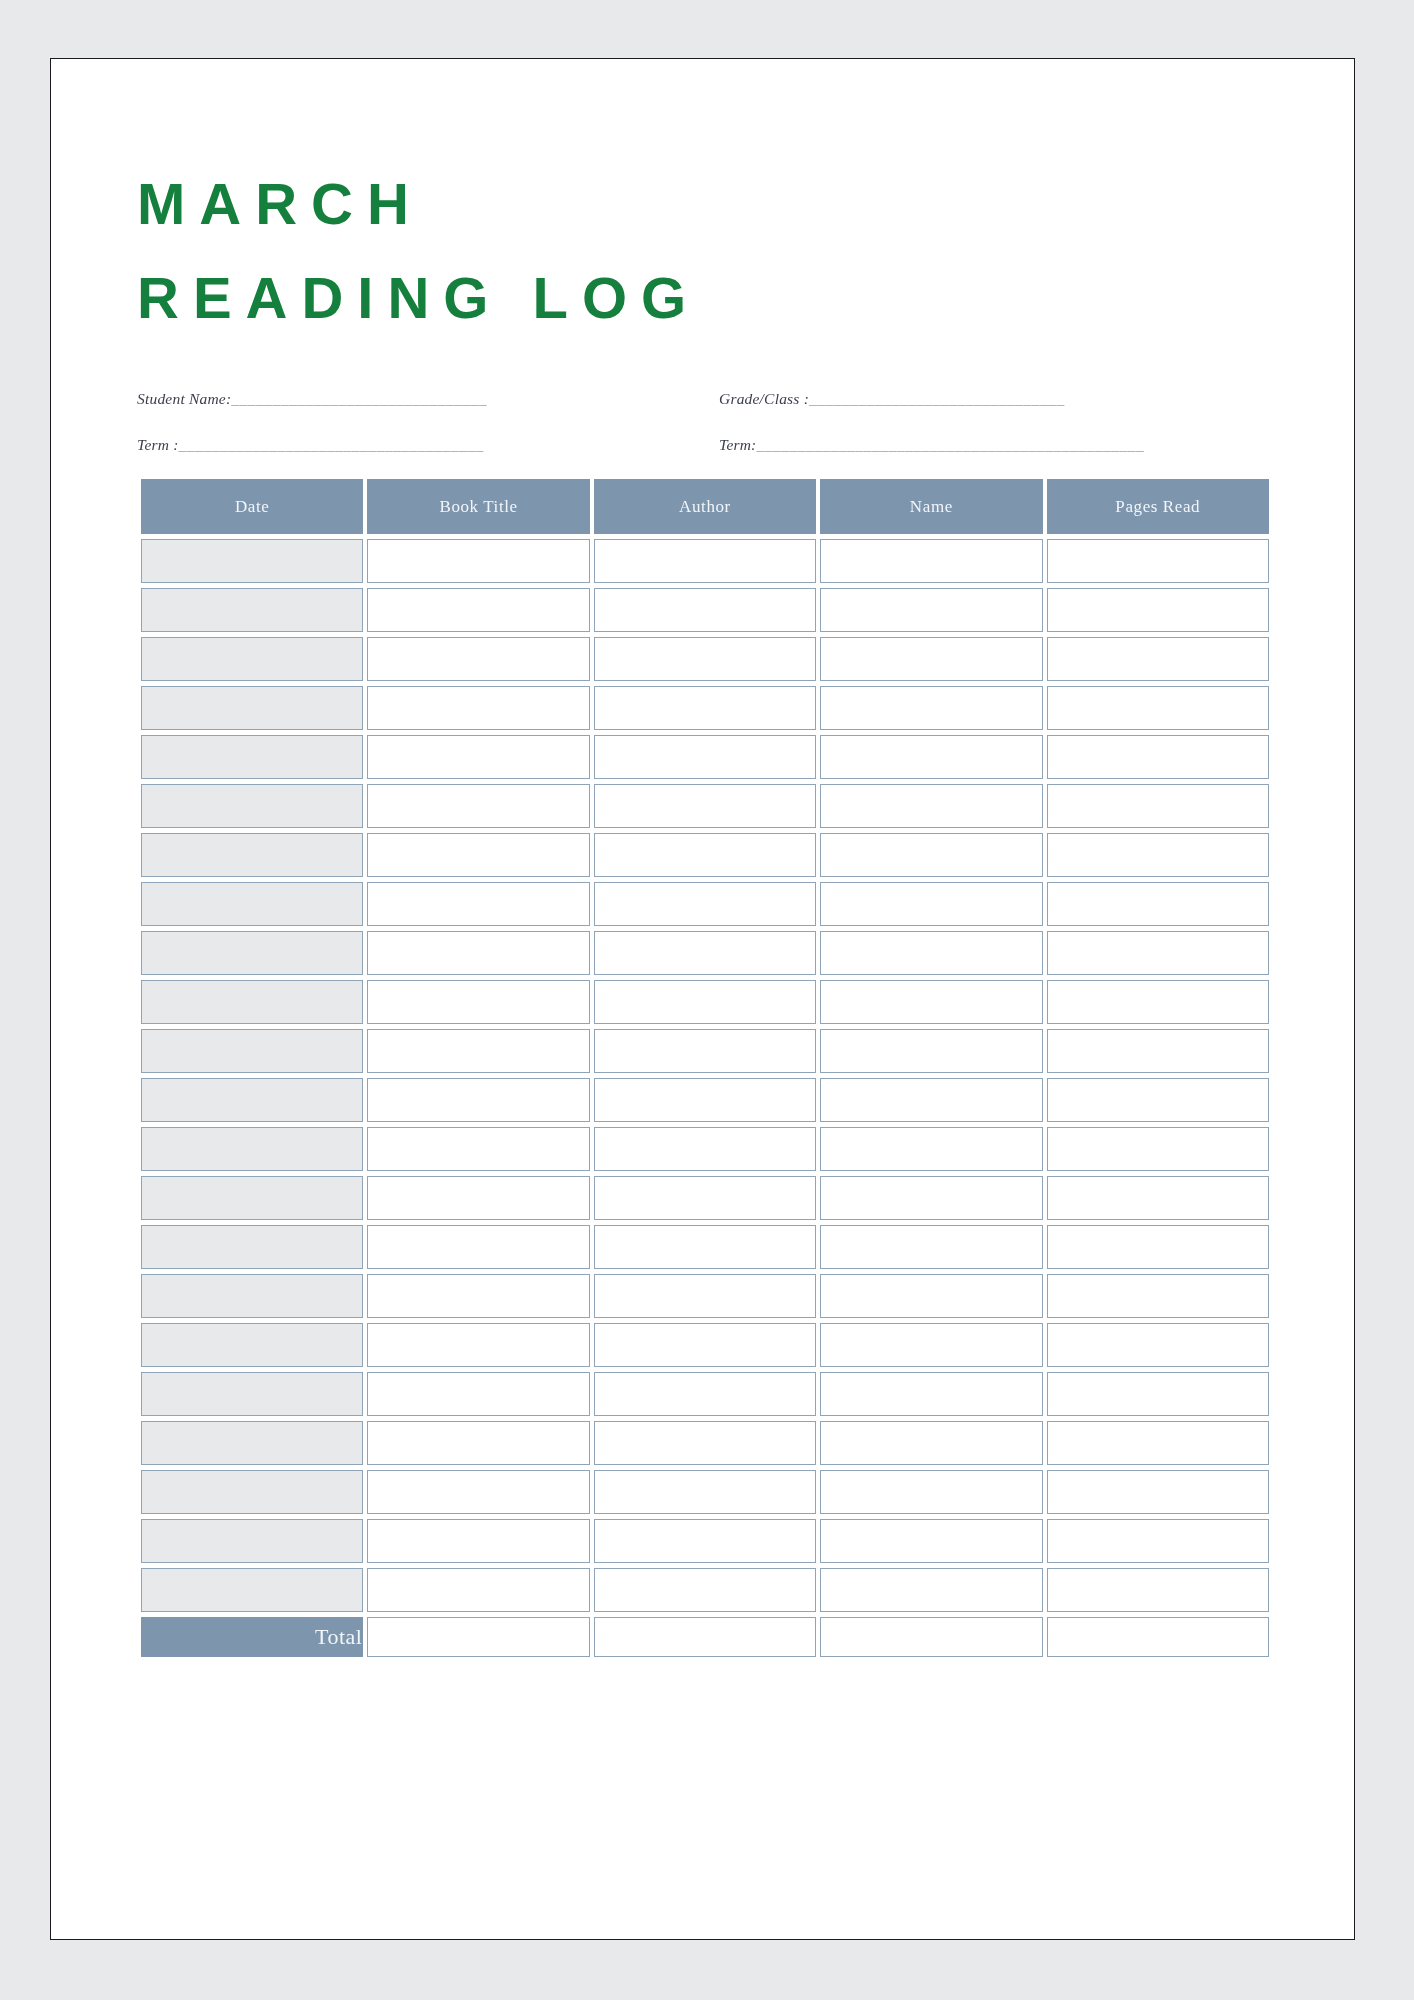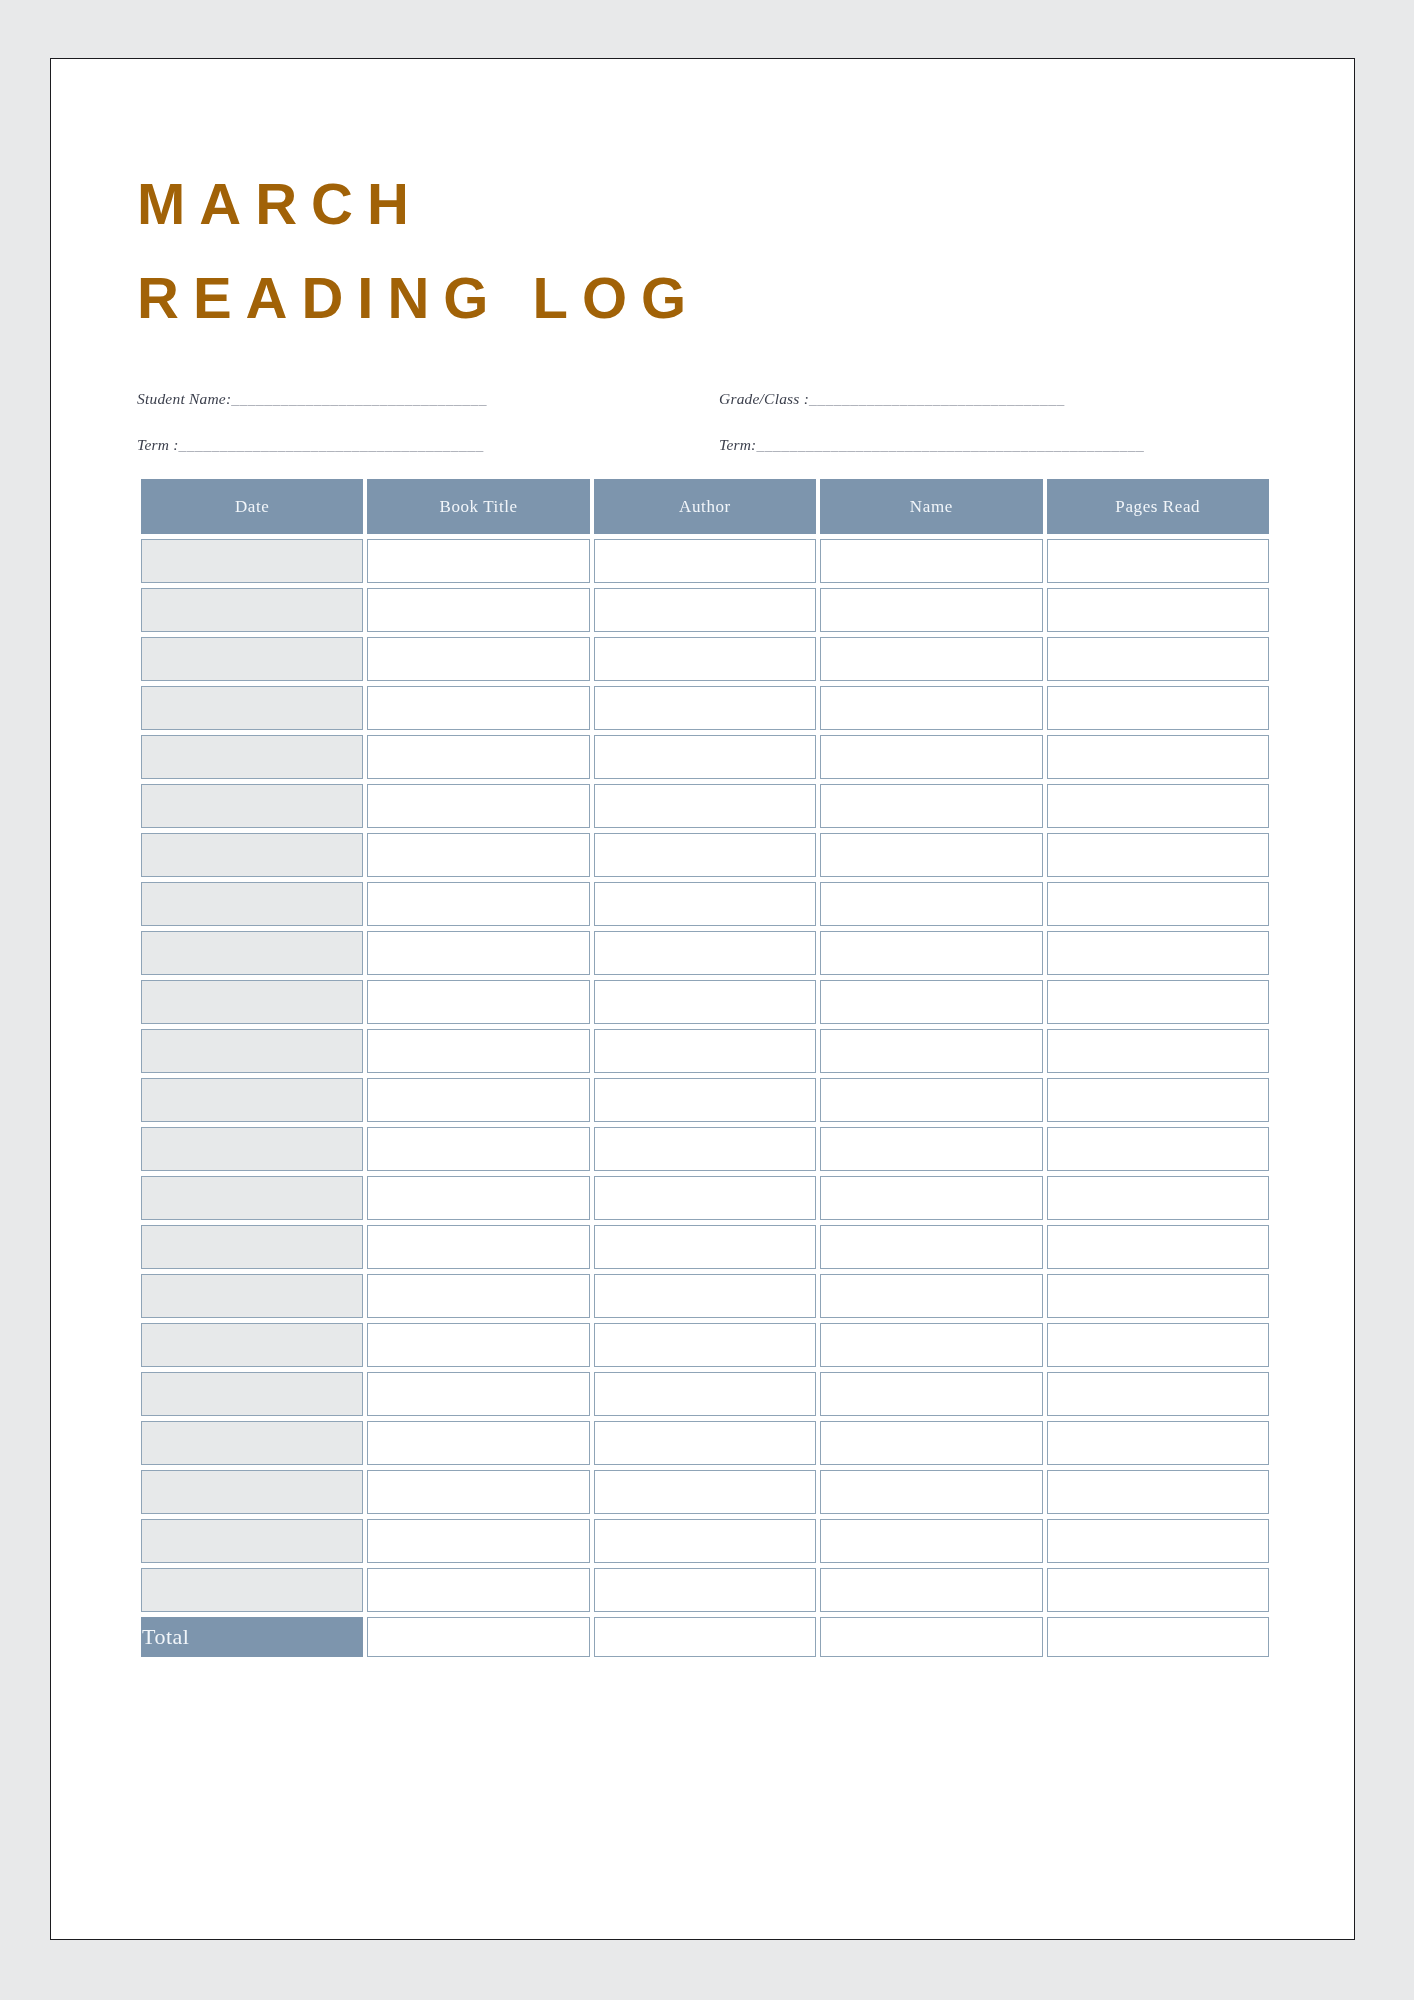--- a/index.html
+++ b/index.html
@@ -40,21 +40,21 @@
     left: 86px;
     top: 98px;
     width: 1100px;
   }
   .title-line {
     font-family: "Liberation Sans", sans-serif;
     font-weight: bold;
     font-size: 58px;
     line-height: 94px;
     letter-spacing: 14px;
-    color: #a16207;
+    color: #15803d;
     white-space: nowrap;
   }
 
   
   .meta-grid {
     position: absolute;
     left: 86px;
     top: 328px;
     width: 1134px;
   }
@@ -129,21 +129,21 @@
     background: #ffffff;
     border: 1.2px solid #8fa4b7;
     box-sizing: border-box;
   }
   .cell-total {
     height: 40px;
     background: #7d95ad;
     color: #f2f6fa;
     font-family: "Liberation Serif", serif;
     font-size: 22px;
-    text-align: left;
+    text-align: right;
     vertical-align: middle;
     letter-spacing: 0.5px;
     border: 1.2px solid #7d95ad;
     box-sizing: border-box;
   }
   .cell-total-blank {
     height: 40px;
     background: #ffffff;
     border: 1.2px solid #8fa4b7;
     box-sizing: border-box;

